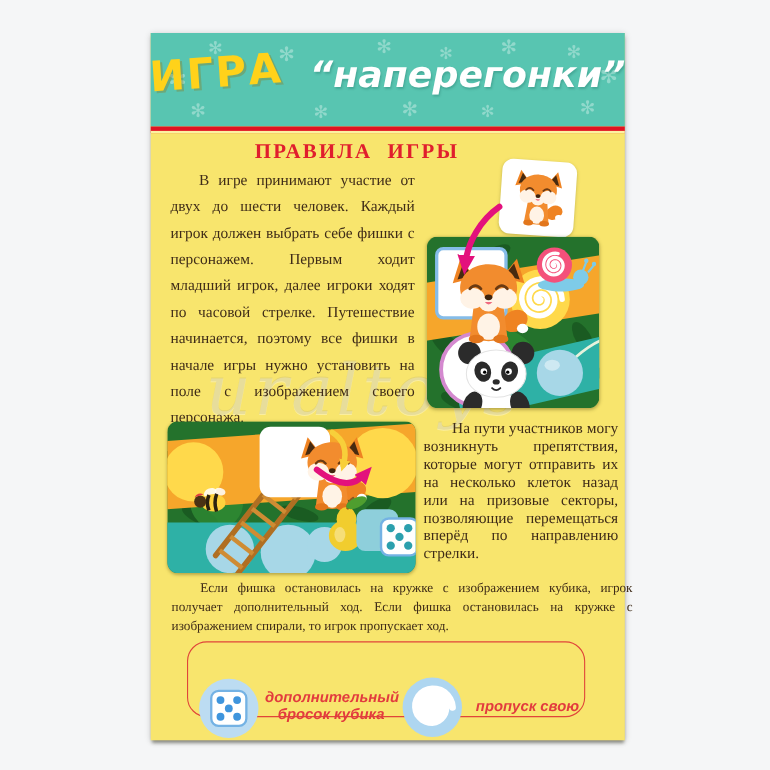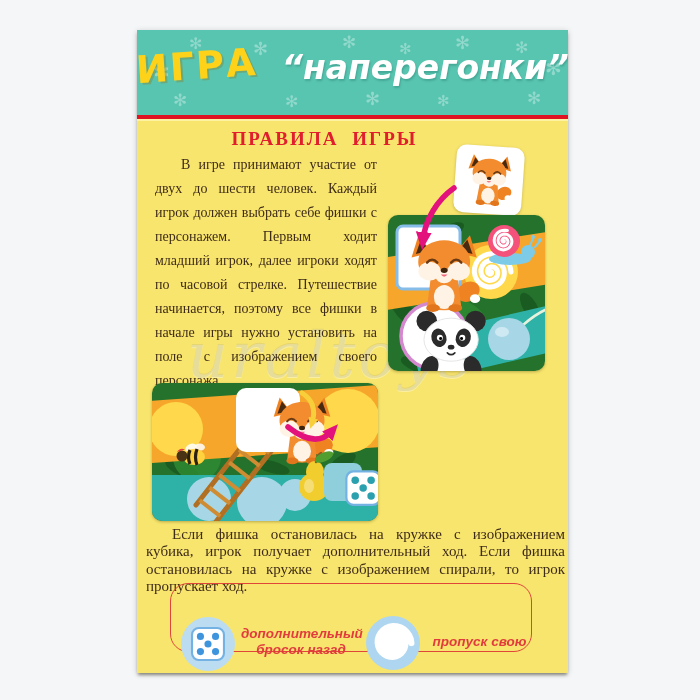--- a/index.html
+++ b/index.html
@@ -48,21 +48,21 @@
     font-weight:bold;font-size:19px;color:var(--title-red,#e01e2d);
     letter-spacing:2px;word-spacing:7px;
   }
   .para{
     position:absolute;color:var(--text-brown,#3f2c18);
     font-size:14px;line-height:24px;text-align:justify;text-indent:26px;
   }
   .p1{left:18px;top:123px;width:222px;}
   .p2{left:18px;top:278px;width:222px;}
   .p3{left:248px;top:353px;width:177px;line-height:16.2px;}
-  .p4{left:9px;top:496px;width:419px;font-size:15px;line-height:17.4px;}
+  .p4{left:19px;top:496px;width:419px;font-size:12px;line-height:17.4px;}
   
   .fox-card{
     position:absolute;left:318px;top:116px;width:68px;height:68px;
     background:#fff;border-radius:10px;transform:rotate(4deg);
     box-shadow:0 1px 3px rgba(90,80,20,.35);
     display:flex;align-items:center;justify-content:center;
   }
   .board{
     position:absolute;border-radius:10px;overflow:hidden;
     box-shadow:0 1px 3px rgba(90,80,20,.4);
@@ -172,20 +172,21 @@
       <span class="game-label">ИГРА</span>
       <span class="game-title">“наперегонки”</span>
     </div>
   </div>
   <div class="stripe"></div>
 
   <div class="watermark">uraltoys</div>
 
   <div class="rules-title">ПРАВИЛА ИГРЫ</div>
   <div class="para p1">В игре принимают участие от двух до шести человек. Каждый игрок должен выбрать себе фишки с персонажем. Первым ходит младший игрок, далее игроки ходят по часовой стрелке. Путешествие начинается, поэтому все фишки в начале игры нужно установить на поле с изображением своего персонажа.</div>
+  <div class="para p3">На пути участников могу возникнуть препятствия, которые могут отправить их на несколько клеток назад или на призовые секторы, позволяющие перемещаться вперёд по направлению стрелки.</div>
   <div class="para p4">Если фишка остановилась на кружке с изображением кубика, игрок получает дополнительный ход. Если фишка остановилась на кружке с изображением спирали, то игрок пропускает ход.</div>
 
   <div class="fox-card">
     <svg width="56" height="56" viewBox="0 0 100 100">
         <use href="#fox"></use>
       </svg>
   </div>
 
   <div class="board board1">
     <svg width="157" height="156" viewBox="0 0 157 156">
@@ -315,21 +316,21 @@
     </defs>
     <path d="M317,158 C300,170 288,190 286,210" stroke="#e3117c" stroke-width="5.5" fill="none" stroke-linecap="round" marker-end="url(#ah-pink1)"></path>
   </svg>
 
   <div class="legend-box"></div>
   <div class="legend-icon legend-dice-circle">
     <svg width="42" height="42" viewBox="0 0 100 100" style="color:var(--dice-dot-blue,#3f95dd)">
         <use href="#dice"></use>
       </svg>
   </div>
-  <div class="legend-label legend-label-1">дополнительный бросок назад</div>
+  <div class="legend-label legend-label-1">дополнительный бросок кубика</div>
   <div class="legend-icon legend-spiral-circle">
     <svg width="54" height="54" viewBox="0 0 56 56">
       <path d="M28,28 L28.2,28.1 L28.4,28.2 L28.5,28.4 L28.6,28.7 L28.5,29.0 L28.3,29.3 L28.0,29.6 L27.6,29.8 L27.1,29.8 L26.6,29.8 L26.1,29.6 L25.6,29.2 L25.1,28.7 L24.8,28.0 L24.7,27.2 L24.7,26.4 L25.0,25.6 L25.5,24.8 L26.1,24.1 L27.0,23.6 L28.0,23.3 L29.1,23.1 L30.3,23.3 L31.4,23.8 L32.4,24.5 L33.3,25.4 L34.0,26.6 L34.3,28.0 L34.4,29.5 L34.1,30.9 L33.5,32.4 L32.5,33.7 L31.2,34.7 L29.7,35.5 L28.0,35.9 L26.2,35.9 L24.4,35.5 L22.6,34.7 L21.1,33.5 L19.8,31.9 L19.0,30.1 L18.5,28.0 L18.5,25.8 L19.0,23.7 L20.0,21.7 L21.5,19.9 L23.4,18.4 L25.6,17.4 L28.0,16.9 L30.5,17.0 L33.0,17.6 L35.3,18.8 L37.4,20.5 L39.0,22.7 L40.1,25.2 L40.7,28.0 L40.6,30.9 L39.8,33.7 L38.4,36.3 L36.5,38.6 L34.0,40.4 L31.1,41.7 L28.0,42.3 L24.8,42.1 L21.6,41.2 L18.7,39.7 L16.2,37.4 L14.1,34.7 L12.8,31.5 L12.2,28.0 L12.3,24.4 L13.3,20.9 L15.1,17.7 L17.6,14.9 L20.6,12.7 L24.2,11.2 L28.0,10.6 L31.9,10.8 L35.8,11.9 L39.3,13.9 L42.3,16.6 L44.7,20.0 L46.3,23.8 L47.0,28.0" fill="none" stroke="#fff" stroke-width="6.5" stroke-linecap="round"></path>
     </svg>
   </div>
   <div class="legend-label legend-label-2">пропуск свою</div>
 
 </div>
 
 </body></html>

